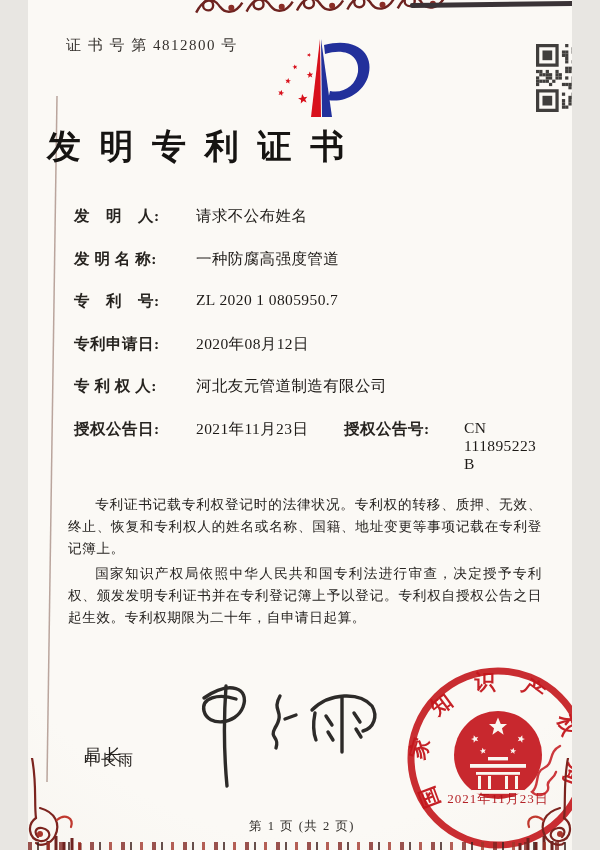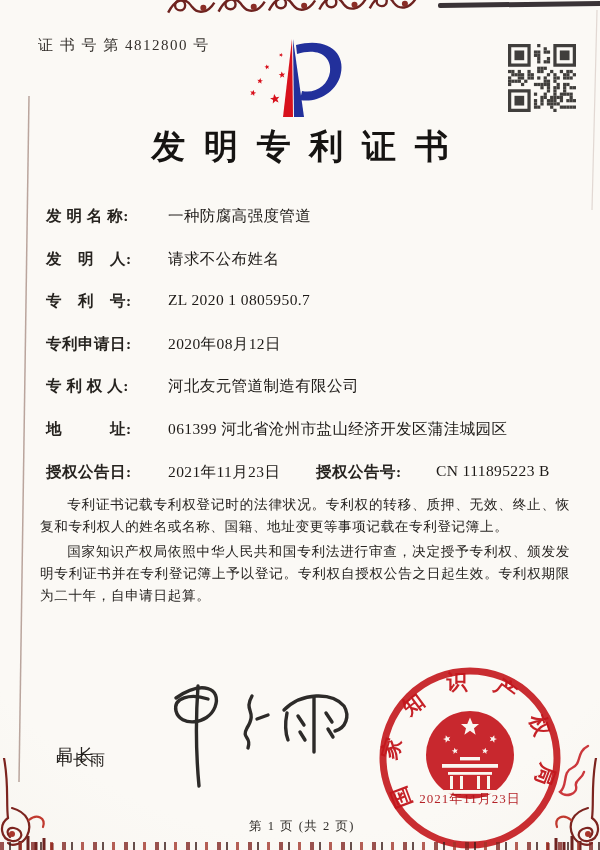--- a/index.html
+++ b/index.html
@@ -1,24 +1,24 @@
 <!DOCTYPE html>
 <html><head>
 <meta charset="utf-8">
 <style>
   html,body{margin:0;padding:0;background:#e8e6e2;}
   .page{
-    position:relative;width:600px;height:850px;margin:0 auto;overflow:hidden;
+    position:relative;width:544px;height:850px;margin:0 auto;overflow:hidden;
     background:radial-gradient(130% 110% at 50% 38%, #fbf9f5 55%, #f2eee7 100%);
     font-family:"Liberation Serif","DejaVu Serif",serif;color:#201e1c;
   }
   .cert-number{position:absolute;left:38px;top:36px;font-size:15px;letter-spacing:1.5px;color:#35312d;}
   .logo{position:absolute;left:236px;top:30px;width:122px;height:100px;}
   .qr{position:absolute;left:508px;top:44px;width:68px;height:68px;opacity:.9;}
-  .title{position:absolute;top:124px;left:0;right:0;text-align:center;
+  .title{position:absolute;top:124px;left:0;right:0;text-align:left;
     font-size:34px;font-weight:700;letter-spacing:.55em;text-indent:.55em;color:#161412;}
   .fields{position:absolute;top:206px;left:46px;right:22px;}
   .frow{display:flex;height:42.6px;font-size:15.5px;align-items:flex-start;}
   .flabel{width:122px;flex:none;font-weight:600;letter-spacing:.5px;color:#26231f;}
   .fvalue{flex:1;letter-spacing:.4px;color:#1d1a17;}
   .frow.grant .fvalue{width:148px;flex:none;}
   .flabel2{width:120px;flex:none;font-weight:600;letter-spacing:.5px;color:#26231f;}
   .fvalue2{flex:1;letter-spacing:.4px;color:#1d1a17;}
   .paras{position:absolute;top:494px;left:40px;right:30px;font-size:13.6px;
     line-height:1.62;letter-spacing:.6px;color:#262320;text-align:justify;}
@@ -211,42 +211,38 @@
           <rect x="20" y="19" width="1" height="1"></rect>
           <rect x="14" y="20" width="1" height="1"></rect>
         </g>
     </g>
   </svg>
 
   <div class="title">发明专利证书</div>
 
   <div class="fields">
     <div class="frow">
+      <span class="flabel">发　明　人:</span>
+      <span class="fvalue">请求不公布姓名</span>
+    </div>
+    <div class="frow">
       <span class="flabel">发 明 名 称:</span>
       <span class="fvalue">一种防腐高强度管道</span>
     </div>
     <div class="frow">
-      <span class="flabel">发　明　人:</span>
-      <span class="fvalue">请求不公布姓名</span>
-    </div>
-    <div class="frow">
       <span class="flabel">专　利　号:</span>
       <span class="fvalue">ZL 2020 1 0805950.7</span>
     </div>
     <div class="frow">
       <span class="flabel">专利申请日:</span>
       <span class="fvalue">2020年08月12日</span>
     </div>
     <div class="frow">
       <span class="flabel">专 利 权 人:</span>
       <span class="fvalue">河北友元管道制造有限公司</span>
-    </div>
-    <div class="frow">
-      <span class="flabel">地　　　址:</span>
-      <span class="fvalue">061399 河北省沧州市盐山经济开发区蒲洼城园区</span>
     </div>
     <div class="frow grant">
       <span class="flabel">授权公告日:</span>
       <span class="fvalue">2021年11月23日</span>
       <span class="flabel2">授权公告号:</span>
       <span class="fvalue2">CN 111895223 B</span>
     </div>
   </div>
 
   <div class="paras">

